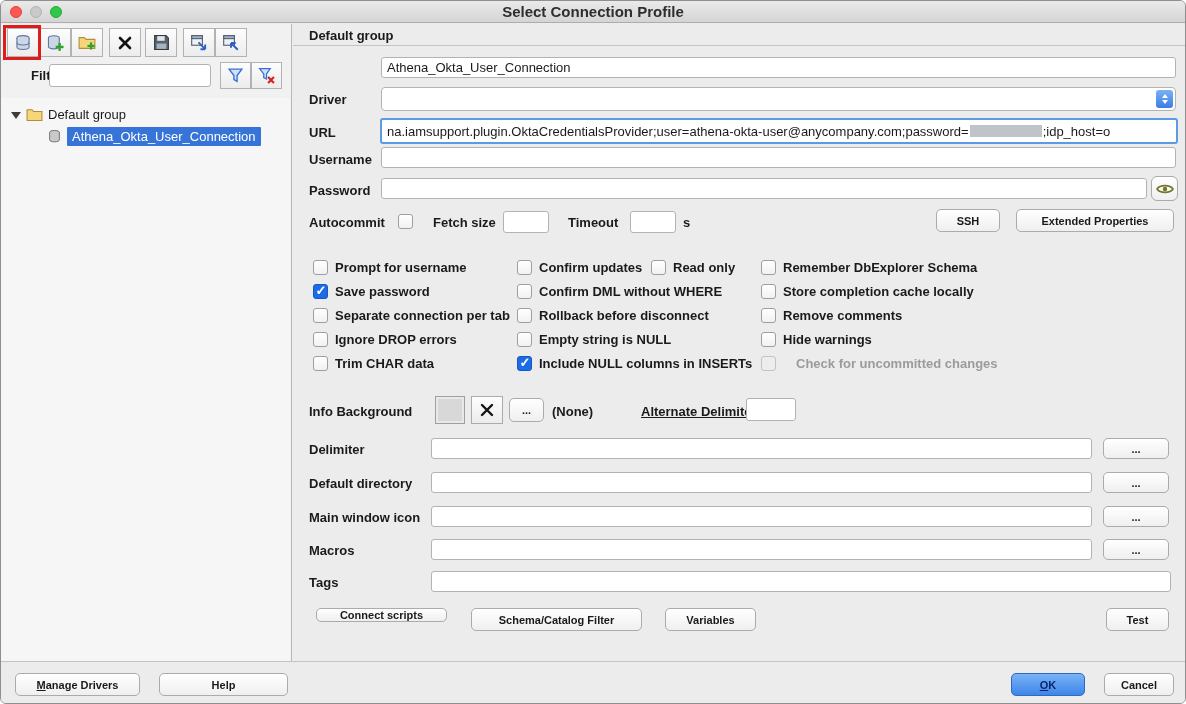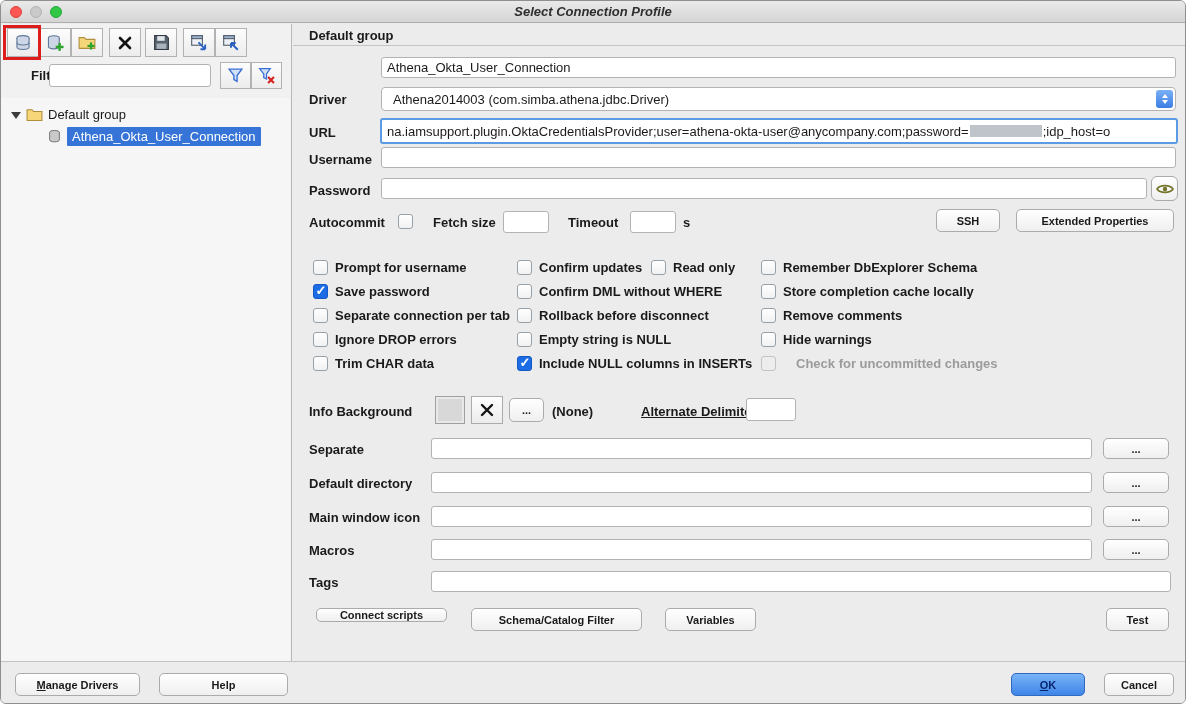--- a/index.html
+++ b/index.html
@@ -5,21 +5,21 @@
   * { margin:0; padding:0; box-sizing:border-box; }
   html,body { width:1186px; height:704px; }
   body { font-family:"Liberation Sans", sans-serif; font-size:13px; color:#1a1a1a; }
   .window { position:relative; width:1186px; height:704px; background:#ececec;
             border:1px solid #8f8f8f; border-radius:6px; overflow:hidden; }
 
   
   .titlebar { position:absolute; left:0; top:0; right:0; height:22px;
               background:linear-gradient(#eaeaea,#d4d4d4); border-bottom:1px solid #adadad;
               display:flex; align-items:center; justify-content:center; }
-  .title { font-weight:bold; font-size:13px; color:#2e2e2e;font-style:italic; }
+  .title { font-weight:bold; font-size:15px; color:#2e2e2e; }
   .traffic { position:absolute; left:9px; top:5px; display:flex; gap:8px; }
   .light { width:12px; height:12px; border-radius:50%; }
   .light.red   { background:#fd5754; border:1px solid #e2403c; }
   .light.gray  { background:#c9c9c9; border:1px solid #b2b2b2; }
   .light.green { background:#33c748; border:1px solid #24a939; }
 
   
   .leftpanel { position:absolute; left:0; top:23px; width:291px; height:637px;
                background:#f1f1f1; border-right:1px solid #b9b9b9; }
   .tool-btn { position:absolute; top:4px; width:32px; height:29px;
@@ -181,21 +181,20 @@
 
   <span class="lbl" style="left:308px; top:27px;">Default group</span>
   <div class="sep-h" style="left:292px; top:44px; width:894px;"></div>
 
   <div class="field" style="left:380px; top:56px; width:795px; height:21px;">
     <span>Athena_Okta_User_Connection</span>
   </div>
 
   <span class="lbl" style="left:308px; top:91px;">Driver</span>
   <div class="select" style="left:380px; top:86px; width:795px; height:24px;">
-    <span>Athena2014003 (com.simba.athena.jdbc.Driver)</span>
     <span class="stepper">
         <i class="up"></i>
         <i class="dn"></i>
       </span>
   </div>
 
   <span class="lbl" style="left:308px; top:124px;">URL</span>
   <div class="field url-field" style="left:379px; top:117px; width:798px; height:26px;">
     <span>na.iamsupport.plugin.OktaCredentialsProvider;user=athena-okta-user@anycompany.com;password=</span>
       <span class="redact"></span>
@@ -302,21 +301,21 @@
       <path d="M3 3 L13 13 M13 3 L3 13" stroke="#141414" stroke-width="2.4" stroke-linecap="round"></path>
     </svg>
   </div>
   <div class="btn" style="left:508px; top:397px; width:35px; height:24px;">
     <span>...</span>
   </div>
   <span class="lbl" style="left:551px; top:403px;">(None)</span>
   <span class="lbl underline" style="left:640px; top:403px;">Alternate Delimiter</span>
   <input class="tb" style="left: 745px; top: 397px; width: 50px; height: 23px;" value="">
 
-  <span class="lbl" style="left:308px; top:441px;">Separate</span>
+  <span class="lbl" style="left:308px; top:441px;">Delimiter</span>
   <input class="tb" style="left: 430px; top: 437px; width: 661px; height: 21px;" value="">
   <div class="btn" style="left:1102px; top:437px; width:66px; height:21px;">
     <span>...</span>
   </div>
 
   <span class="lbl" style="left:308px; top:475px;">Default directory</span>
   <input class="tb" style="left: 430px; top: 471px; width: 661px; height: 21px;" value="">
   <div class="btn" style="left:1102px; top:471px; width:66px; height:21px;">
     <span>...</span>
   </div>

